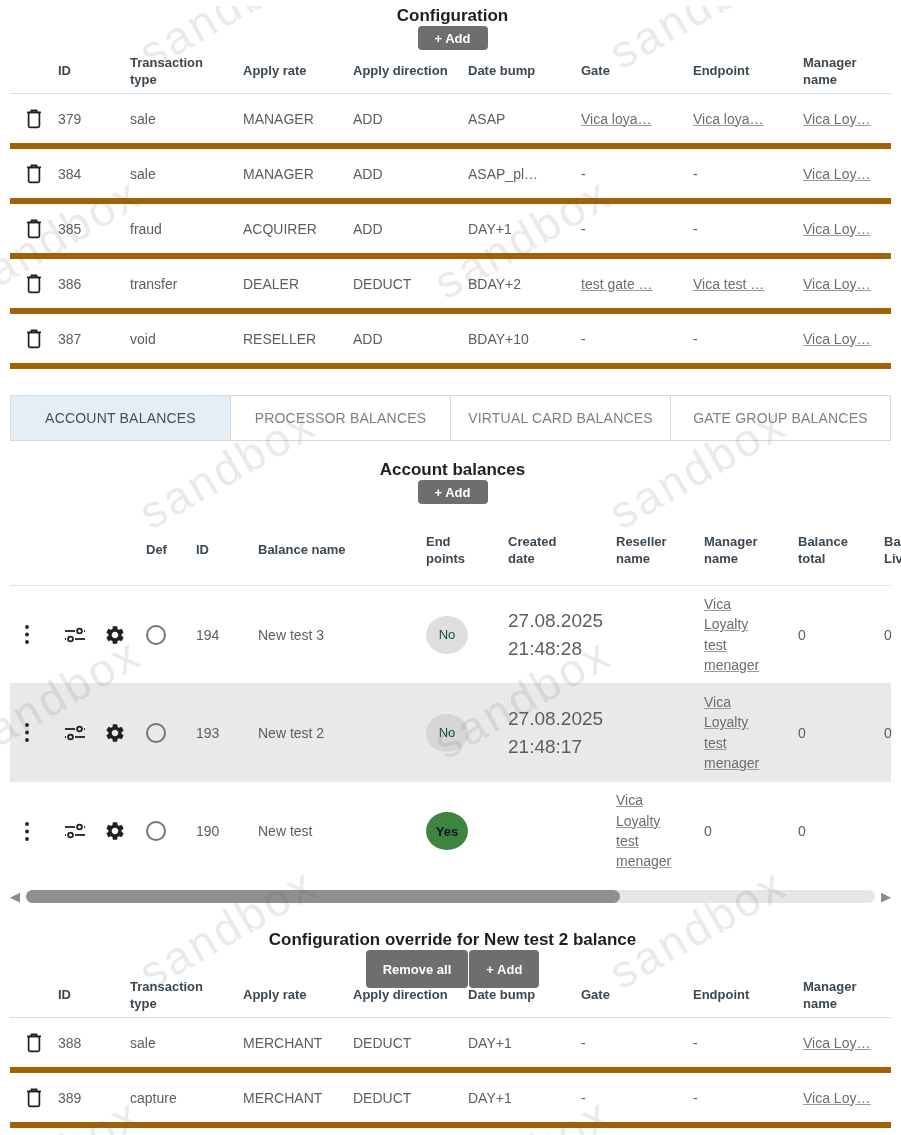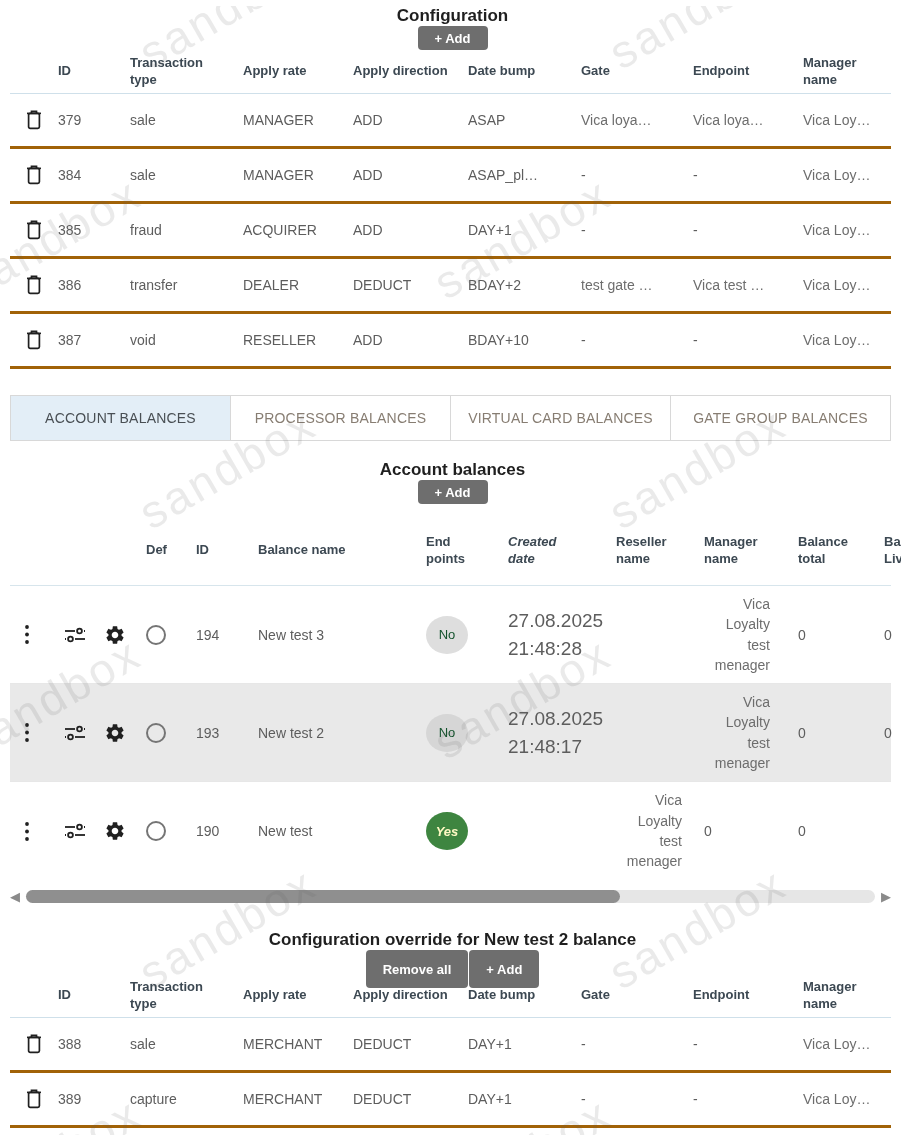--- a/index.html
+++ b/index.html
@@ -20,25 +20,25 @@
   .sec-title { font-size:17px; font-weight:bold; color:#1f1f1f; }
   .btn { background:#6e6e6e; color:#fff; font-size:13px; font-weight:bold;
     border:none; border-radius:4px; padding:0 17px; height:38px; cursor:pointer;
     font-family:inherit; }
   .btn-group { display:flex; gap:1px; }
 
   
   .cfg-table { margin:0 10px; }
   .cfg-row { display:grid;
     grid-template-columns:32px 72px 113px 110px 115px 113px 112px 110px 88px;
-    padding-left:16px; align-items:center; height:55px; border-bottom:3px solid #a16207; }
+    padding-left:16px; align-items:center; height:55px; border-bottom:6px solid #a16207; }
   .cfg-head { height:44px; border-bottom:1px solid #cfe0ea; }
   .hcell { font-size:13px; font-weight:bold; color:#3c4852; line-height:1.25; padding-right:10px; }
   .cell { font-size:14px; color:#5d5d5d; padding-right:8px; }
-  .link { color:#6d6d6d; text-decoration-color:#9a9a9a; cursor:pointer;text-align:right; }
+  .link { color:#6d6d6d; text-decoration:underline; text-decoration-color:#9a9a9a; cursor:pointer; }
   .icon-btn { background:none; border:none; padding:0; cursor:pointer; display:flex;
     align-items:center; justify-content:flex-start; }
 
   
   .tabs { margin:26px 10px 0 10px; display:flex; border:1px solid #d8d8d8; height:46px; }
   .tab { flex:1; display:flex; align-items:center; justify-content:center;
     font-size:14px; letter-spacing:.2px; color:#877d72; border-right:1px solid #d8d8d8;
     cursor:pointer; background:#fff; }
   .tab:last-child { border-right:none; }
   .tab.active { background:#e3eef7; color:#494f54; }
@@ -50,21 +50,21 @@
     padding-left:14px; align-items:center; }
   .acc-head { height:70px; border-bottom:1px solid #d7e5ec; }
   .acc-data { min-height:98px; border-bottom:1px solid #e7e7e7; }
   .acc-data.last { border-bottom:none; }
   .acc-data.selected { background:#e9e9e9; }
   .radio { width:20px; height:20px; border:2px solid #757575; border-radius:50%;
     display:inline-block; cursor:pointer; }
   .pill { display:inline-flex; align-items:center; justify-content:center;
     min-width:42px; height:38px; border-radius:50%; font-size:13px; }
   .pill-no  { background:#dedede; color:#14532d; }
-  .pill-yes { background:#3e8540; color:#fef9c3; font-weight:bold;font-style:italic; }
+  .pill-yes { background:#3e8540; color:#0f172a; font-weight:bold; }
   .dt { font-size:19px; color:#5d5d5d; line-height:1.45; }
   .mlink { display:inline-block; width:66px; font-size:14px; line-height:1.45; }
 
   
   .hscroll { margin:8px 10px 0 10px; height:16px; display:flex; align-items:center; gap:6px; }
   .arr { color:#8a8a8a; font-size:13px; line-height:1; cursor:pointer; user-select:none; }
   .track { flex:1; height:13px; background:#e6e6e6; border-radius:7px; position:relative; cursor:pointer; }
   .thumb { position:absolute; left:0; top:0; height:13px; width:70%; background:#8f8f8f;
     border-radius:7px; cursor:grab; }
 
@@ -220,21 +220,21 @@
 
       <div class="acc-table">
         <div class="acc-row acc-head">
           <div></div>
             <div></div>
             <div></div>
           <div class="hcell">Def</div>
           <div class="hcell">ID</div>
           <div class="hcell">Balance name</div>
           <div class="hcell" style="padding-right:22px;">End points</div>
-          <div class="hcell" style="padding-right:40px;font-style:italic;">Created date</div>
+          <div class="hcell" style="padding-right:40px;">Created date</div>
           <div class="hcell" style="padding-right:20px;">Reseller name</div>
           <div class="hcell" style="padding-right:22px;">Manager name</div>
           <div class="hcell" style="padding-right:18px;">Balance total</div>
           <div class="hcell" style="padding-right:18px;">Balance Live</div>
         </div>
 
         <div class="acc-row acc-data">
           <button class="icon-btn">
               <svg width="6" height="21" viewBox="0 0 6 21">
                 <circle cx="3" cy="3" r="1.9" fill="#202020"></circle>

